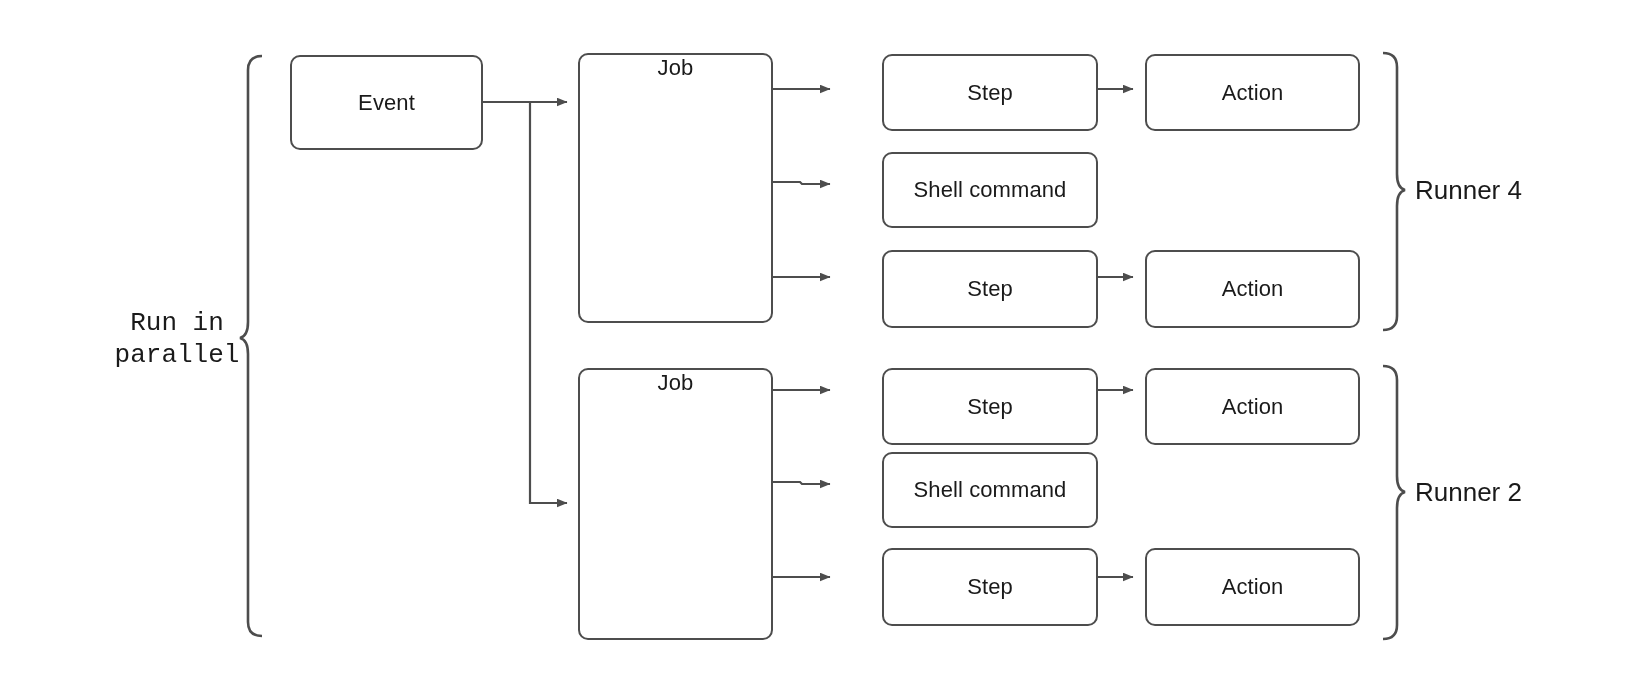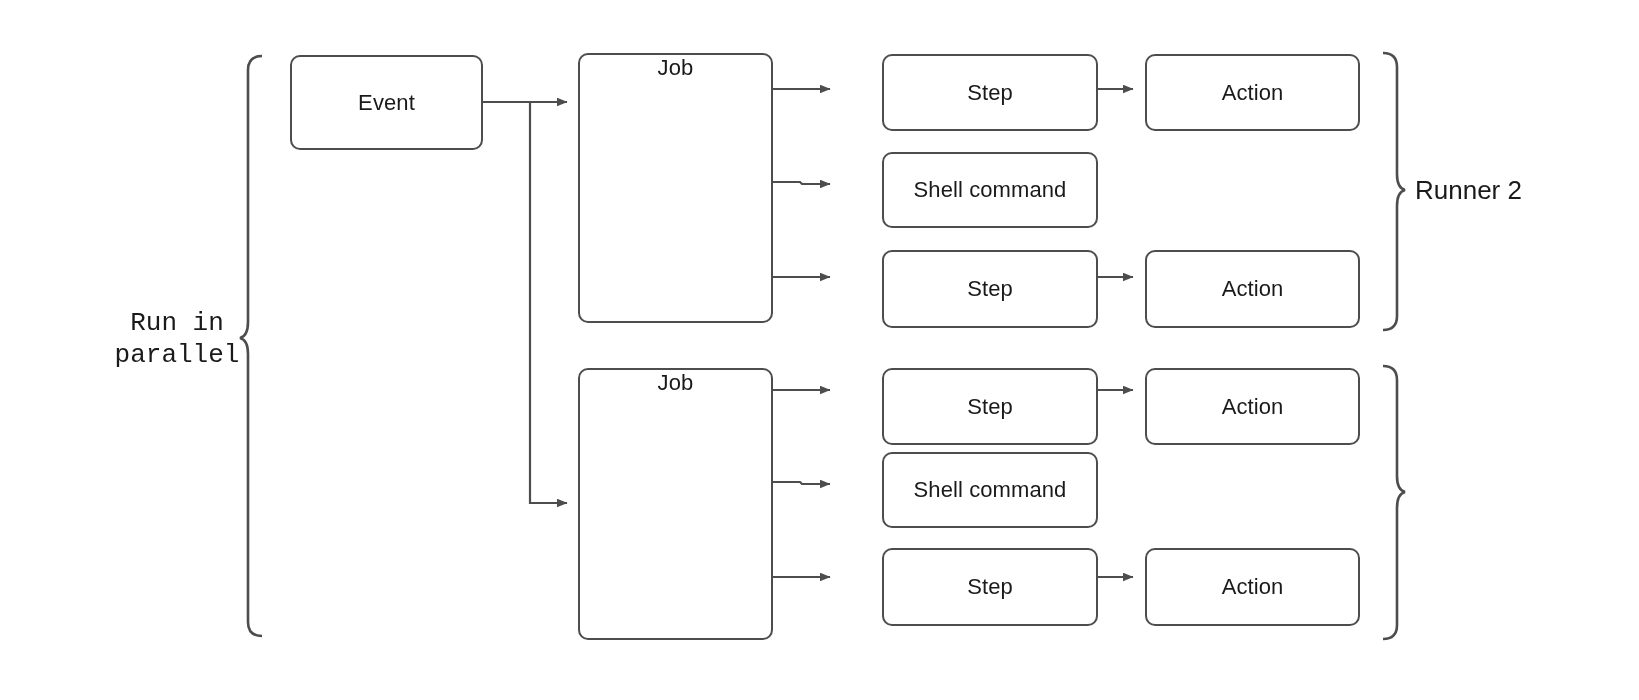--- a/index.html
+++ b/index.html
@@ -169,16 +169,17 @@
     <span>Step</span>
   </div>
 
   <div class="node" style="left:1145px; top:548px; width:215px; height:78px;">
     <span>Action</span>
   </div>
 
   <div class="brace-label label-left" style="left:118px; top:300px; width:118px; height:78px;font-family:Liberation Mono, monospace;">Run in
 parallel</div>
 
-  <div class="brace-label label-right" style="left:1415px; top:168px; width:200px; height:44px;">Runner 2</div>
+  <div class="brace-label label-right" style="left:1415px; top:168px; width:200px; height:44px;">Runner 4</div>
 
+  <div class="brace-label label-right" style="left:1415px; top:470px; width:200px; height:44px;">Runner 2</div>
 
 </div>
 
 </body></html>

